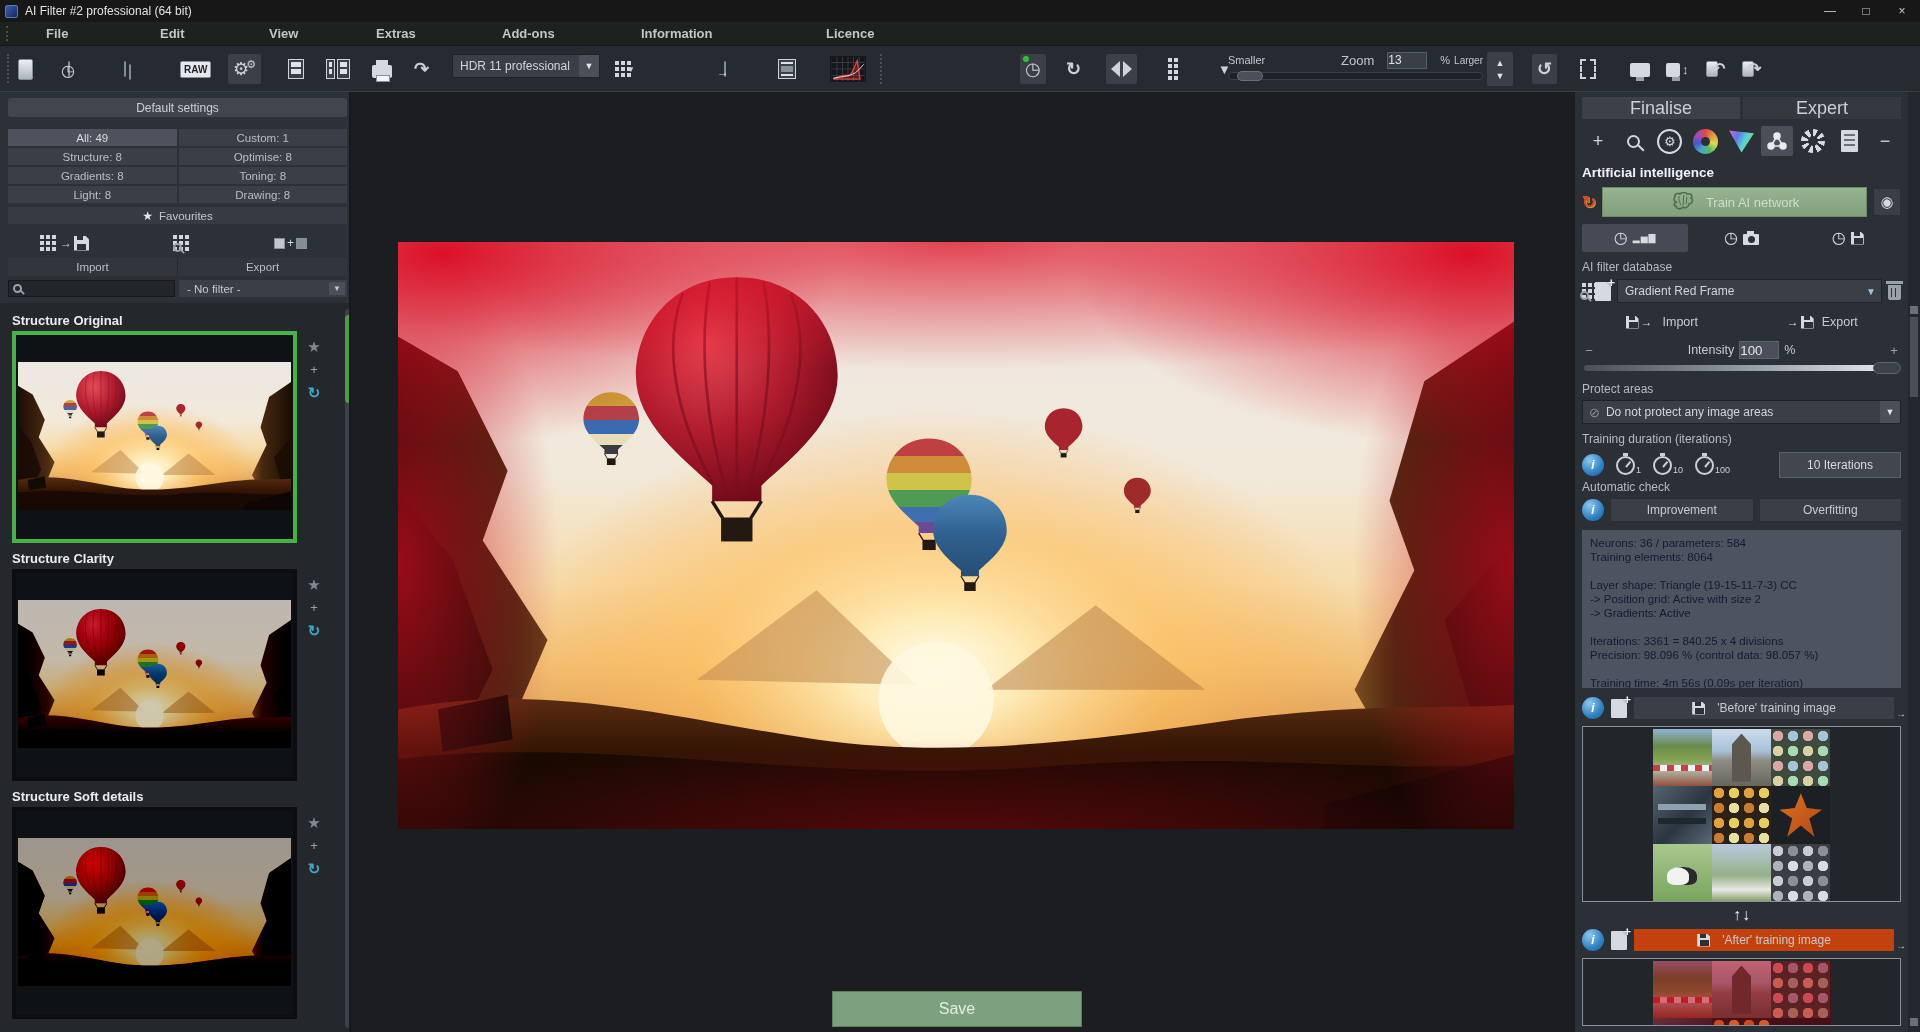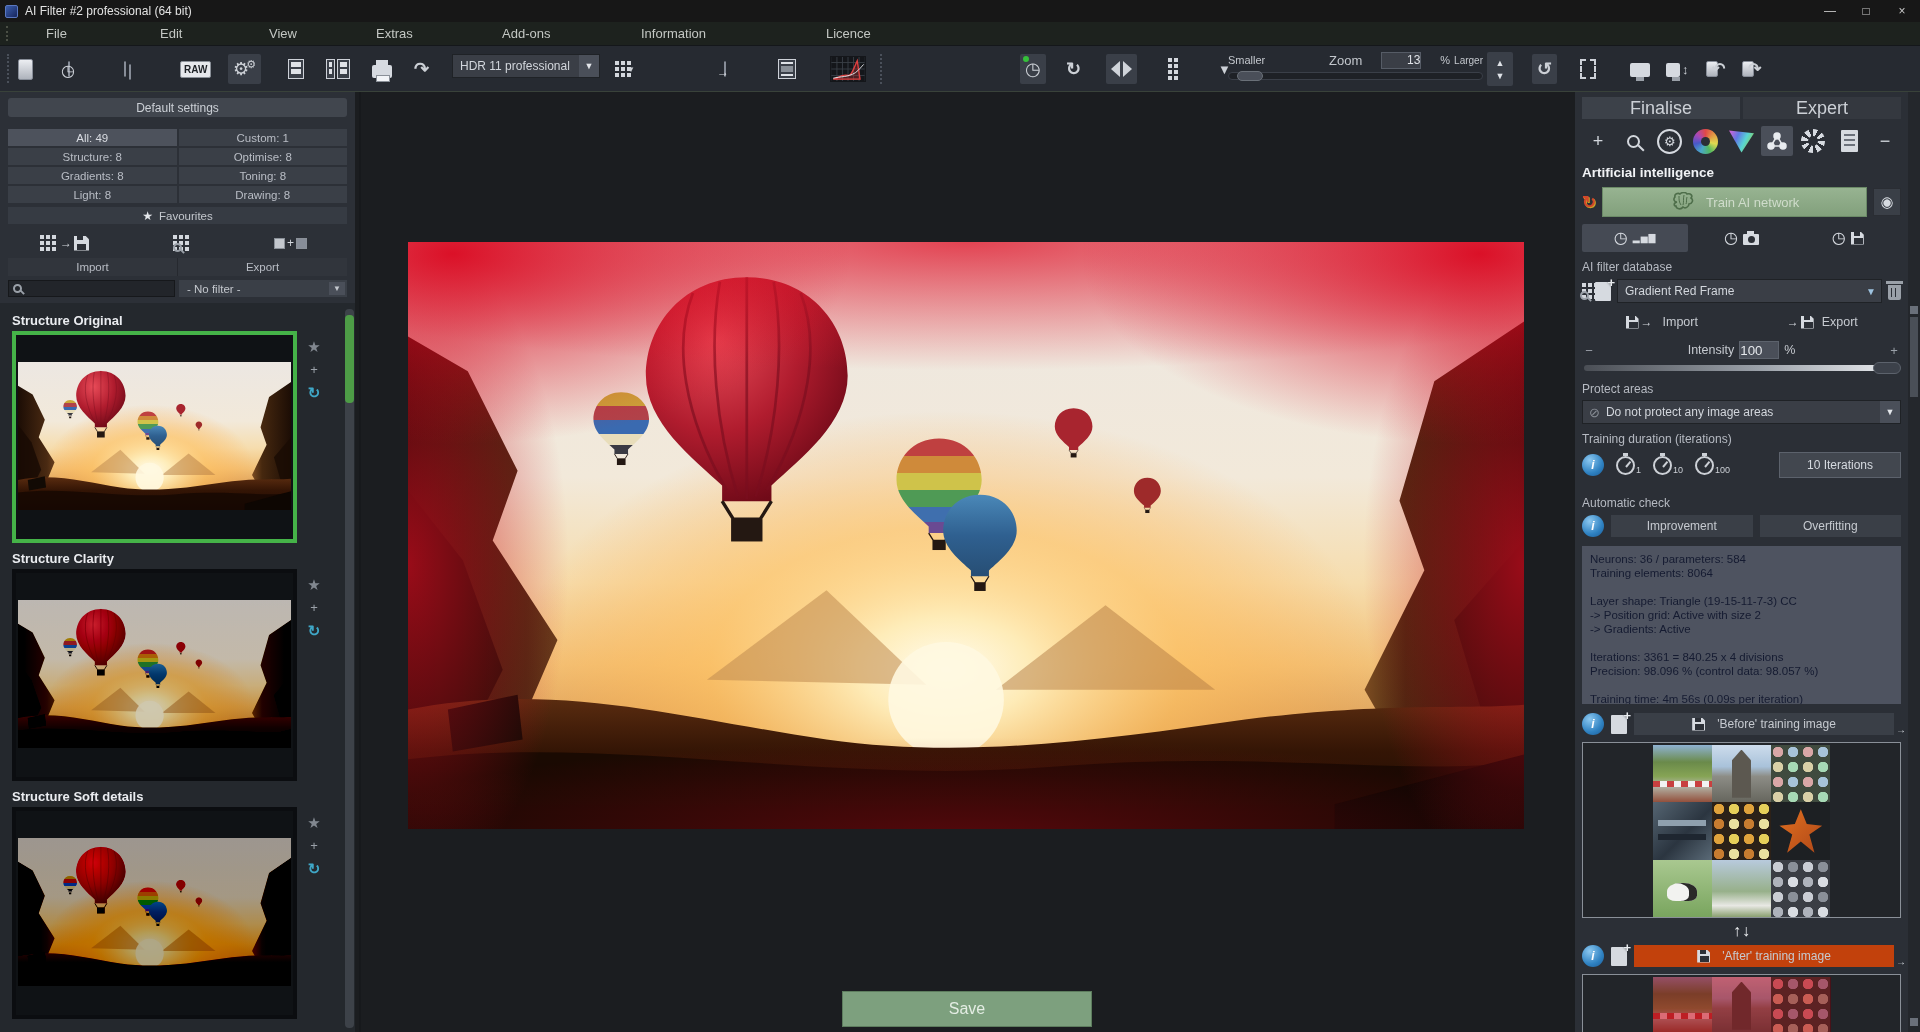--- a/index.html
+++ b/index.html
@@ -7,21 +7,21 @@
   body{background:#1b1d20;font-family:"Liberation Sans",sans-serif;color:#c6cad0;font-size:12px}
   .app{position:relative;width:1920px;height:1032px}
 
   
   .titlebar{height:22px;background:#171717;display:flex;align-items:center;color:#e2e2e2;font-size:12px}
   .app-ic{width:13px;height:13px;margin:0 7px 0 5px;border-radius:2px;background:linear-gradient(135deg,#3c5fae,#16255c);border:1px solid #5a78c0}
   .win-btns{margin-left:auto;display:flex;height:22px}
   .win-btn{width:36px;display:flex;align-items:center;justify-content:center;color:#c8c8c8;font-size:12px;cursor:default}
 
   
-  .menubar{height:24px;background:#1d221e;position:relative;font-size:13px;font-weight:normal;color:#c3c7c3;border-bottom:1px solid #14171a}
+  .menubar{height:24px;background:#1d221e;position:relative;font-size:13px;font-weight:bold;color:#c3c7c3;border-bottom:1px solid #14171a}
   .menubar::before{content:"";position:absolute;left:6px;top:4px;bottom:4px;border-left:2px dotted #4a4f45}
   .menu-item{position:absolute;top:4px}
 
   
   .toolbar{height:46px;background:#262a31;position:relative;border-bottom:1px solid #39423a}
   .toolbar::before{content:"";position:absolute;left:7px;top:8px;bottom:8px;border-left:2px dotted #4a505a}
   .tb{position:absolute;top:8px;height:30px;display:flex;align-items:center;justify-content:center;color:#ccd0d6}
   .tb.boxed{background:#3a3f48;border-radius:2px;padding:0 5px}
   .tb-sep{position:absolute;top:8px;height:30px;border-left:2px dotted #4a505a}
   .g18{font-size:18px;line-height:1}
@@ -44,21 +44,21 @@
   .timer-dot::after{content:"";position:absolute;left:-2px;top:-4px;width:6px;height:6px;border-radius:50%;background:#35c03a}
   .tri-r{width:0;height:0;border-left:9px solid #d0d4da;border-top:8px solid transparent;border-bottom:8px solid transparent}
   .tri-l{width:0;height:0;border-right:9px solid #d0d4da;border-top:8px solid transparent;border-bottom:8px solid transparent}
   .flip-gap{width:3px}
   .dotgrid{width:4px;height:4px;background:#d3d7dd;box-shadow:6px 0 #d3d7dd,12px 0 #d3d7dd,0 6px #d3d7dd,6px 6px #d3d7dd,12px 6px #d3d7dd,0 12px #d3d7dd,6px 12px #d3d7dd,12px 12px #d3d7dd;margin:0 14px 12px 0}
   .dotgrid.tall{box-shadow:6px 0 #d3d7dd,0 6px #d3d7dd,6px 6px #d3d7dd,0 12px #d3d7dd,6px 12px #d3d7dd,0 18px #d3d7dd,6px 18px #d3d7dd;margin:0 8px 18px 0}
   .zoomblock{position:absolute;left:1228px;top:4px;width:255px;height:38px}
   .zb-top{display:flex;align-items:center;height:20px;font-size:11px;color:#c3c7cd}
   .zb-track{position:relative;height:8px;margin-top:2px;background:#1e2126;border-radius:4px;border:1px solid #3a3f48}
   .zb-handle{position:absolute;left:8px;top:-2px;width:26px;height:10px;border-radius:5px;background:#4a4f59;border:1px solid #6a7078}
-  .zoomval{width:40px;height:17px;background:#3a3e46;border:1px solid #565c66;color:#dfe2e7;font-size:12px;text-align:right;margin:0 19px}
+  .zoomval{width:40px;height:17px;background:#3a3e46;border:1px solid #565c66;color:#dfe2e7;font-size:12px;text-align:left;margin:0 13px}
   .spin{position:absolute;left:1487px;top:6px;width:26px;height:34px;background:#3a3f48;border-radius:2px;display:flex;flex-direction:column;align-items:center;justify-content:center;font-size:9px;color:#e0e3e8;gap:3px}
   .mag{width:9px;height:9px;border:2px solid #9aa0a8;border-radius:50%;position:relative}
   .mag::after{content:"";position:absolute;width:6px;height:2px;background:#9aa0a8;right:-5px;bottom:-2px;transform:rotate(45deg)}
   .mag.big{width:13px;height:13px;border-color:#d3d7dd}
   .mag.big::after{background:#d3d7dd;width:8px;right:-7px;bottom:-3px}
   .monitor{width:20px;height:14px;background:#d6dae0;border-radius:2px;position:relative;margin-top:2px}
   .monitor::after{content:"";position:absolute;left:6px;bottom:-4px;width:8px;height:4px;background:#9aa0a8}
   .stamp{width:16px;height:20px;border:2px dashed #cdd1d8}
   .histo{border:1px solid #14161a}
 
@@ -97,21 +97,21 @@
   .f-clarity{filter:brightness(.74) contrast(1.28) saturate(1.15)}
   .f-soft{filter:brightness(.62) contrast(1.45) saturate(1.5)}
   .p-icons{width:34px;display:flex;flex-direction:column;align-items:center;padding-top:8px;gap:9px}
   .star-ic{color:#81878f;font-size:15px;line-height:1}
   .plus-ic{color:#9aa0a8;font-size:13px;line-height:1}
   .sync-ic{color:#3fa7c7;font-size:15px;line-height:1;font-weight:bold}
   .lp-scroll{position:absolute;right:1px;top:6px;bottom:4px;width:9px;background:#3d4249;border-radius:4px}
   .lp-scroll .thumbbar{position:absolute;left:0;top:6px;width:9px;height:88px;background:#4d9c46;border-radius:4px}
 
   
-  .canvas{position:absolute;left:359px;top:92px;width:1220px;bottom:0;background:#1b1d20;border-left:2px solid #17191c}
+  .canvas{position:absolute;left:349px;top:92px;width:1220px;bottom:0;background:#1b1d20;border-left:2px solid #17191c}
   .main-image{position:absolute;left:47px;top:150px;width:1116px;height:587px;background:#000}
   .main-image svg{width:100%;height:100%;display:block}
   .red-frame{position:absolute;inset:0;pointer-events:none;background:
     radial-gradient(ellipse 55% 50% at 4% 2%, rgba(218,8,32,.95), rgba(218,8,32,0) 65%),
     radial-gradient(ellipse 55% 50% at 96% 2%, rgba(218,8,32,.95), rgba(218,8,32,0) 65%),
     radial-gradient(ellipse 90% 28% at 50% 0%, rgba(224,26,46,.8), rgba(224,26,46,0) 78%),
     radial-gradient(ellipse 18% 70% at 0% 55%, rgba(196,12,32,.75), rgba(196,12,32,0) 80%),
     radial-gradient(ellipse 18% 70% at 100% 55%, rgba(196,12,32,.75), rgba(196,12,32,0) 80%),
     radial-gradient(ellipse 70% 22% at 50% 102%, rgba(150,8,22,.5), rgba(150,8,22,0) 80%)}
   .save-btn{position:absolute;left:481px;top:899px;width:250px;height:36px;background:#7da07e;border:1px solid #5d7d5e;color:#e4ede4;font-size:16px;display:flex;align-items:center;justify-content:center;font-family:"Liberation Sans",sans-serif}
@@ -730,21 +730,21 @@
           <span class="sw"></span>
           <span class="sw-sub">10</span>
         </span>
       <span class="sw-wrap">
           <span class="sw"></span>
           <span class="sw-sub">100</span>
         </span>
       <div class="iter-btn">10 Iterations</div>
     </div>
 
-    <div class="rp-label" style="margin-top:16px">Automatic check</div>
+    <div class="rp-label" style="margin-top:0">Automatic check</div>
     <div class="check-row">
       <span class="info-circle">i</span>
       <div class="check-btn">Improvement</div>
       <div class="check-btn">Overfitting</div>
     </div>
 
     <div class="info-box">Neurons: 36 / parameters: 584
 Training elements: 8064
 
 Layer shape: Triangle (19-15-11-7-3) CC

